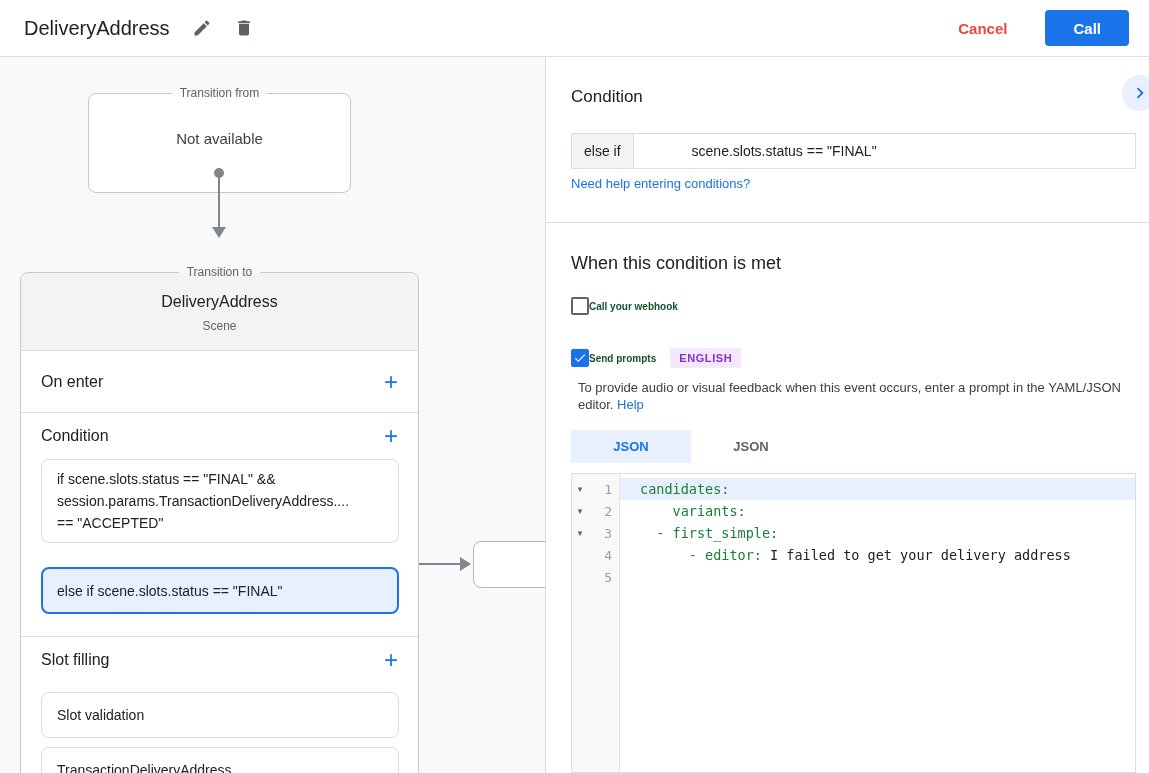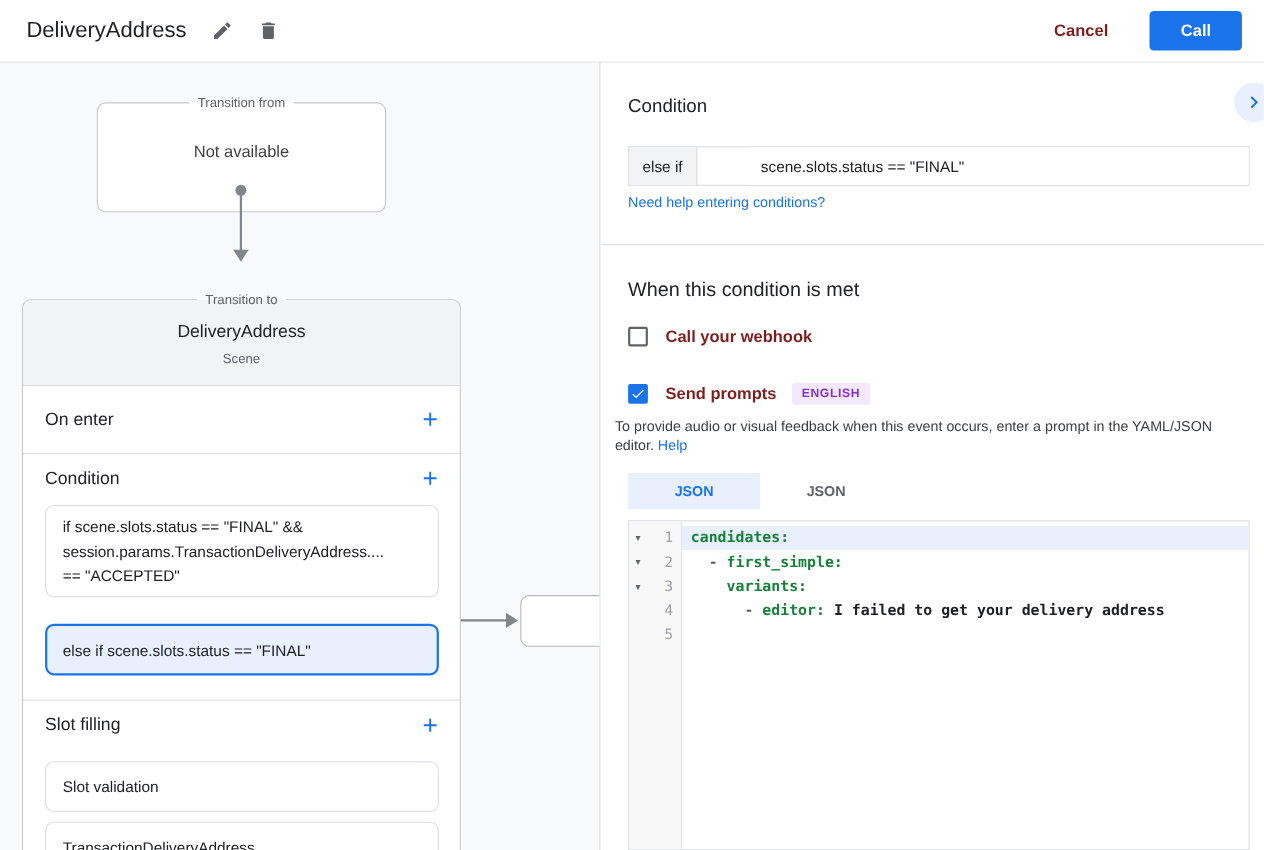--- a/index.html
+++ b/index.html
@@ -9,21 +9,21 @@
     color:#202124; background:#fff; position:relative; overflow:hidden;
   }
   
   .hdr { position:absolute; top:0; left:0; width:1149px; height:57px;
          background:#fff; border-bottom:1px solid #dadce0;
          display:flex; align-items:center; padding:0 20px 0 24px; }
   .hdr-title { font-size:20px; color:#202124; }
   .hdr-icon { width:20px; height:20px; fill:#5f6368; cursor:pointer; }
   .hdr-icon-btn { margin-left:22px; display:flex; align-items:center; }
   .hdr-spacer { flex:1; }
-  .cancel-btn { color:#7f1d1d; font-size:15px; font-weight:600; margin-right:38px; cursor:pointer; }
+  .cancel-btn { color:#ef4444; font-size:15px; font-weight:600; margin-right:38px; cursor:pointer; }
   .save-btn { background:#1a73e8; color:#fff; font-size:15px; font-weight:600;
               border:none; border-radius:4px; padding:0 28px; height:36px; cursor:pointer; }
   
   .diagram { position:absolute; top:57px; left:0; width:546px; bottom:0;
              background:#f8f9fa; border-right:1px solid #dadce0; overflow:hidden; }
   .panel { position:absolute; top:57px; left:546px; width:603px; bottom:0; background:#fff; overflow:hidden; }
   
   .node { position:absolute; background:#fff; border:1px solid #c6c9cc; border-radius:8px;margin-top:20px; }
   .node-legend { position:absolute; top:-8px; left:50%; transform:translateX(-50%);
                  font-size:12px; line-height:15px; color:#5f6368; padding:0 8px; white-space:nowrap;
@@ -67,39 +67,39 @@
   .link { color:#1a73e8; cursor:pointer; }
   .help-link { position:absolute; left:25px; top:119px; font-size:13px; }
   .p-divider { position:absolute; left:0; top:165px; width:603px; height:1px; background:#dadce0; }
   .when-title { position:absolute; left:25px; top:196px; font-size:18px; color:#202124; }
   .check-row { position:absolute; left:25px; display:flex; align-items:center; }
   .row-webhook { top:240px; }
   .row-prompts { top:291px; }
   .cbox { width:18px; height:18px; border:2px solid #5f6368; border-radius:2px; background:#fff; cursor:pointer; }
   .cbox.checked { background:#1a73e8; border-color:#1a73e8; display:flex; align-items:center; justify-content:center; }
   .cbox.checked svg { width:14px; height:14px; fill:#fff; }
-  .check-label { font-size:15px; font-weight:700; color:#7f1d1d; margin-left:16px; }
+  .check-label { font-size:10px; font-weight:700; color:#14532d; }
   .badge { margin-left:14px; background:#f3e8fd; color:#8430ce; font-size:11px; font-weight:700;
            letter-spacing:.6px; padding:4px 9px; border-radius:2px; }
-  .desc { position:absolute; left:13px; top:322px; width:562px; font-size:13px; line-height:17px; color:#3c4043; }
+  .desc { position:absolute; left:32px; top:322px; width:562px; font-size:13px; line-height:17px; color:#3c4043; }
   .tabs { position:absolute; left:25px; top:373px; display:flex; }
   .tab { width:120px; height:33px; display:flex; align-items:center; justify-content:center;
          font-size:13px; font-weight:700; color:#5f6368; cursor:pointer; }
   .tab.active { color:#1a73e8; background:#e8f0fe; }
   
   .editor { position:absolute; left:25px; top:416px; width:565px; height:300px;
             border:1px solid #dadce0; display:flex; background:#fff; overflow:hidden; }
   .gutter { width:48px; background:#f8f8f8; border-right:1px solid #e6e6e6; padding-top:4px; flex:none; }
   .g-row { height:22px; display:flex; align-items:center; }
   .g-fold { width:16px; text-align:center; font-size:9px; color:#5f6368; cursor:pointer; }
   .g-num { flex:1; text-align:right; padding-right:7px; font-family:"DejaVu Sans Mono", monospace;
            font-size:13px; color:#9aa0a6; }
   .code { flex:1; padding-top:4px; overflow:hidden; cursor:text; }
   .c-line { height:22px; line-height:22px; white-space:pre; font-family:"DejaVu Sans Mono", monospace;
-            font-size:13.5px; padding-left:8px;font-weight:bold; }
+            font-size:13.5px; padding-left:20px; }
   .c-line.hl { background:#e8f0fe; }
   .tok-key { color:#188038; }
   .tok-dash { color:#5f6368; }
   .tok-plain { color:#202124; }
 </style>
 </head>
 <body>
 
 <div class="hdr">
   <span class="hdr-title">DeliveryAddress</span>
@@ -244,19 +244,19 @@
         <span class="g-fold"></span>
         <span class="g-num">4</span>
       </div>
       <div class="g-row">
         <span class="g-fold"></span>
         <span class="g-num">5</span>
       </div>
     </div>
     <div class="code">
       <div class="c-line hl"><span class="tok-key">candidates:</span></div>
+      <div class="c-line"><span class="tok-plain">    </span><span class="tok-key">variants:</span></div>
       <div class="c-line"><span class="tok-plain">  </span><span class="tok-dash">- </span><span class="tok-key">first_simple:</span></div>
-      <div class="c-line"><span class="tok-plain">    </span><span class="tok-key">variants:</span></div>
       <div class="c-line"><span class="tok-plain">      </span><span class="tok-dash">- </span><span class="tok-key">editor:</span><span class="tok-plain"> I failed to get your delivery address</span></div>
       <div class="c-line"></div>
     </div>
   </div>
 </div>
 
 </body></html>

